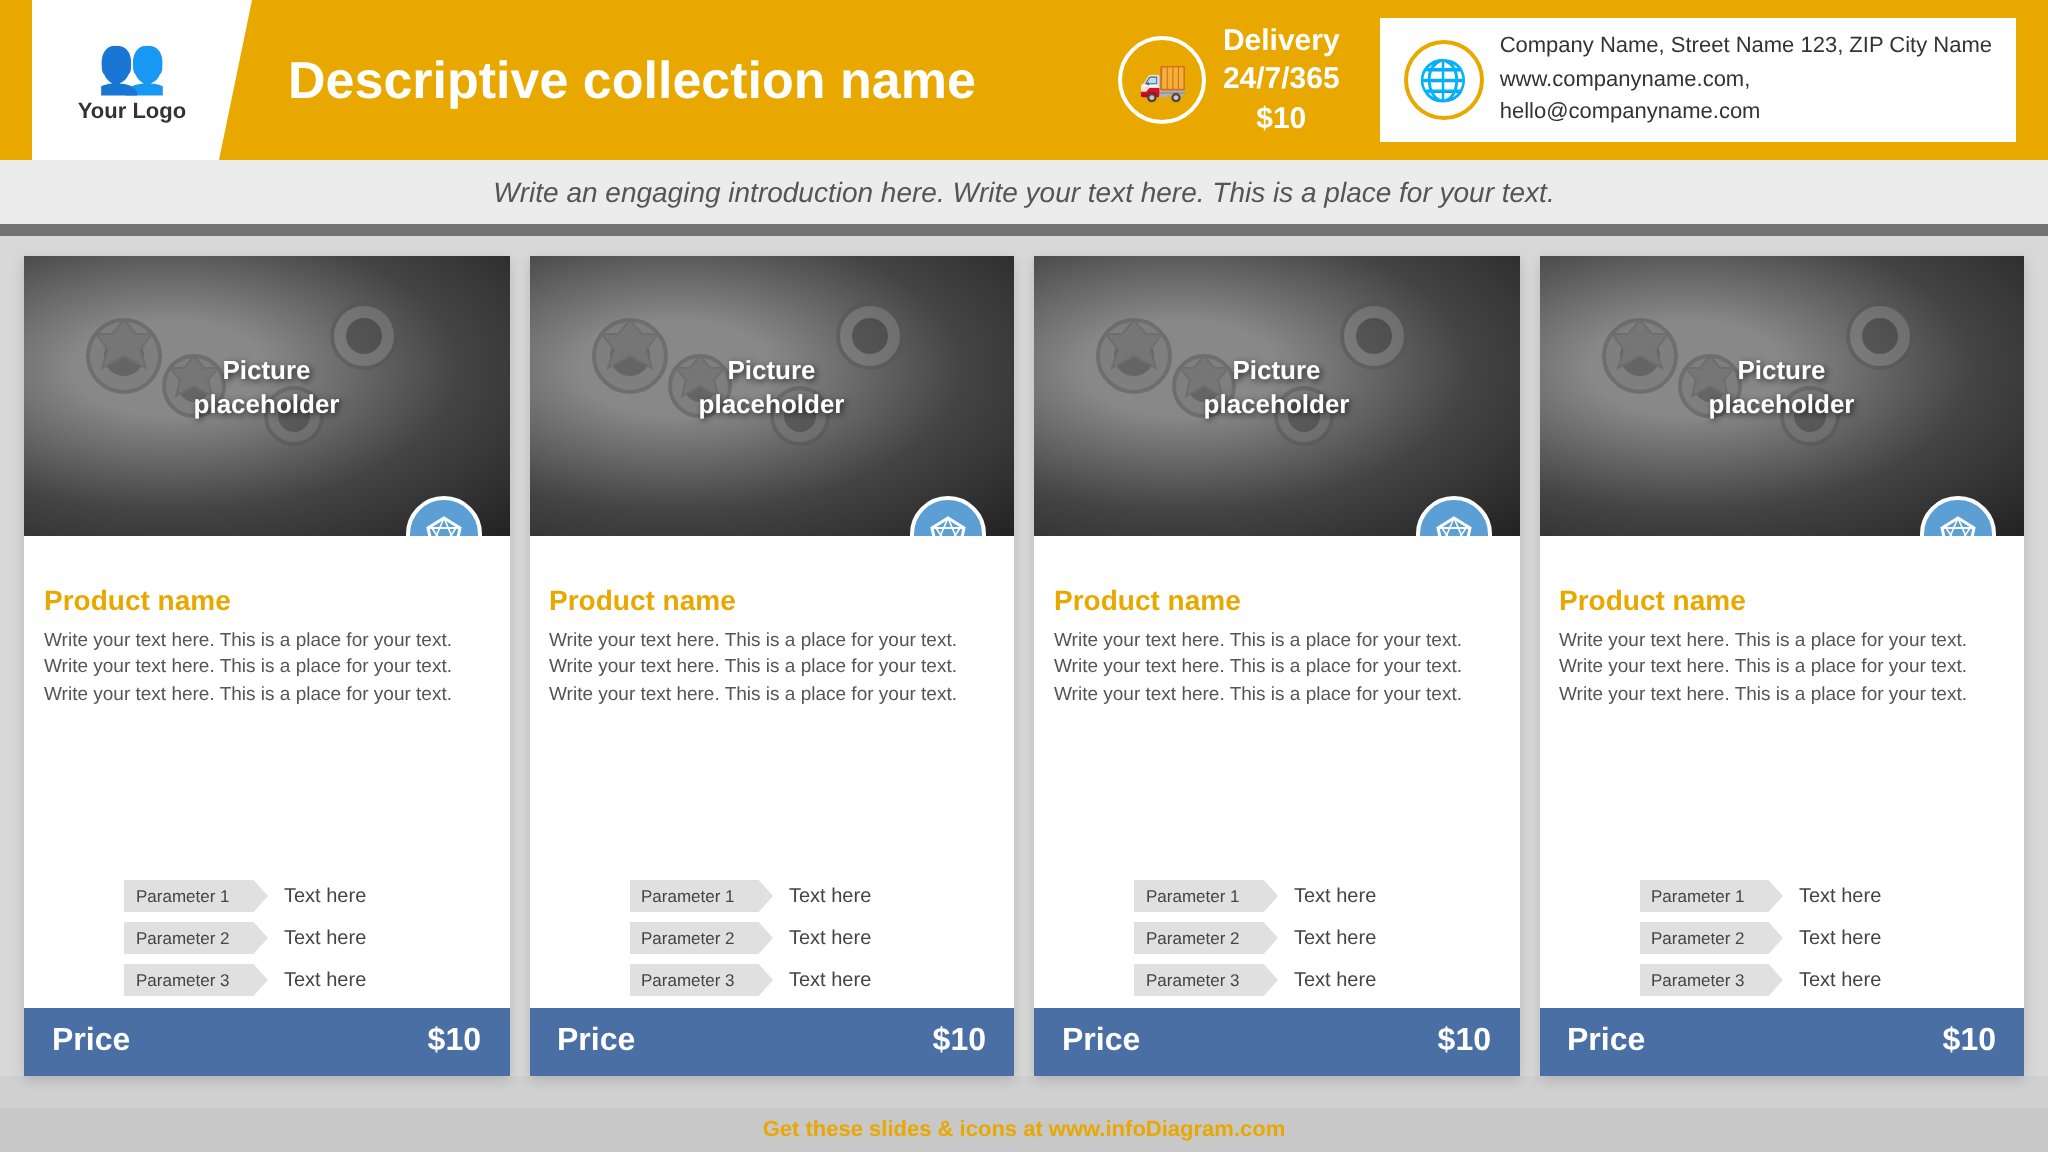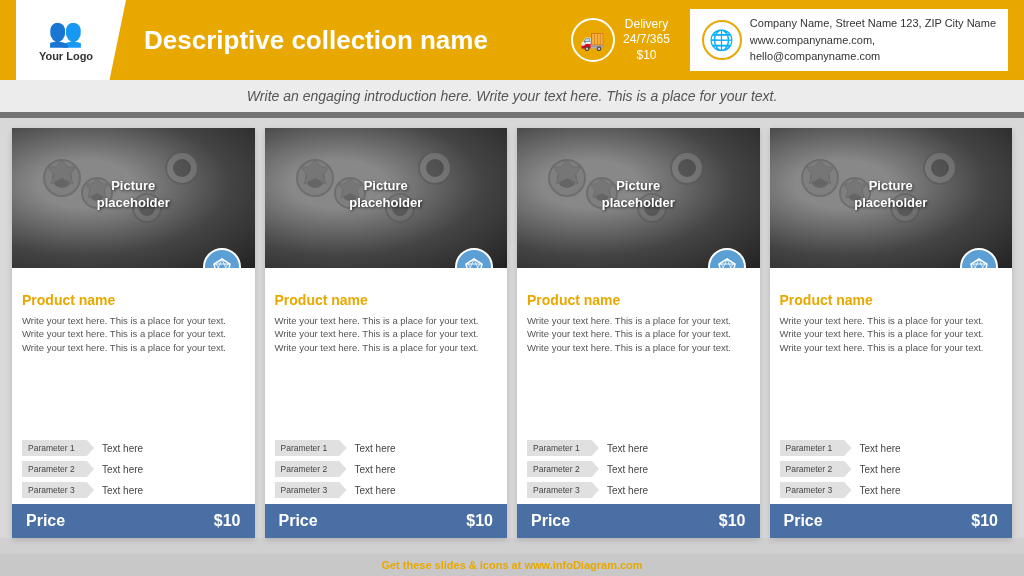--- a/index.html
+++ b/index.html
@@ -63,22 +63,22 @@
       border-radius: 50%;
       border: 2px solid white;
       display: flex;
       align-items: center;
       justify-content: center;
       font-size: 20px;
       color: white;
     }
     .delivery-text {
       color: white;
-      font-size: 12px;
-      font-weight: normal;
+      font-size: 15px;
+      font-weight: bold;
       line-height: 1.3;
       text-align: center;
     }
     .header-contact {
       display: flex;
       align-items: center;
       gap: 8px;
       background: white;
       padding: 6px 12px;
       margin-right: 0;
@@ -204,20 +204,21 @@
     .params {
       margin-top: 8px;
       display: flex;
       flex-direction: column;
       gap: 5px;
     }
     .param-row {
       display: flex;
       align-items: center;
       gap: 4px;
+      margin-left: 40px;
     }
     .param-label {
       background: #e0e0e0;
       font-size: 8.5px;
       color: #444;
       padding: 3px 8px 3px 6px;
       position: relative;
       white-space: nowrap;
       clip-path: polygon(0 0, 90% 0, 100% 50%, 90% 100%, 0 100%);
       min-width: 72px;

